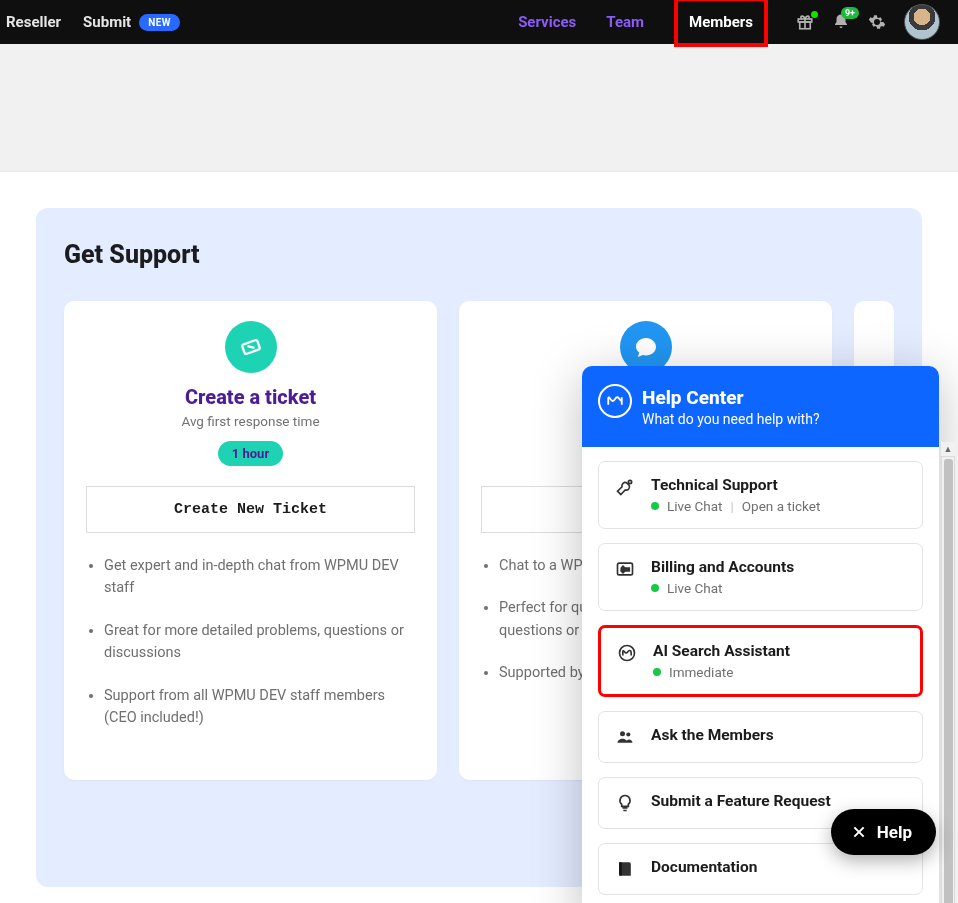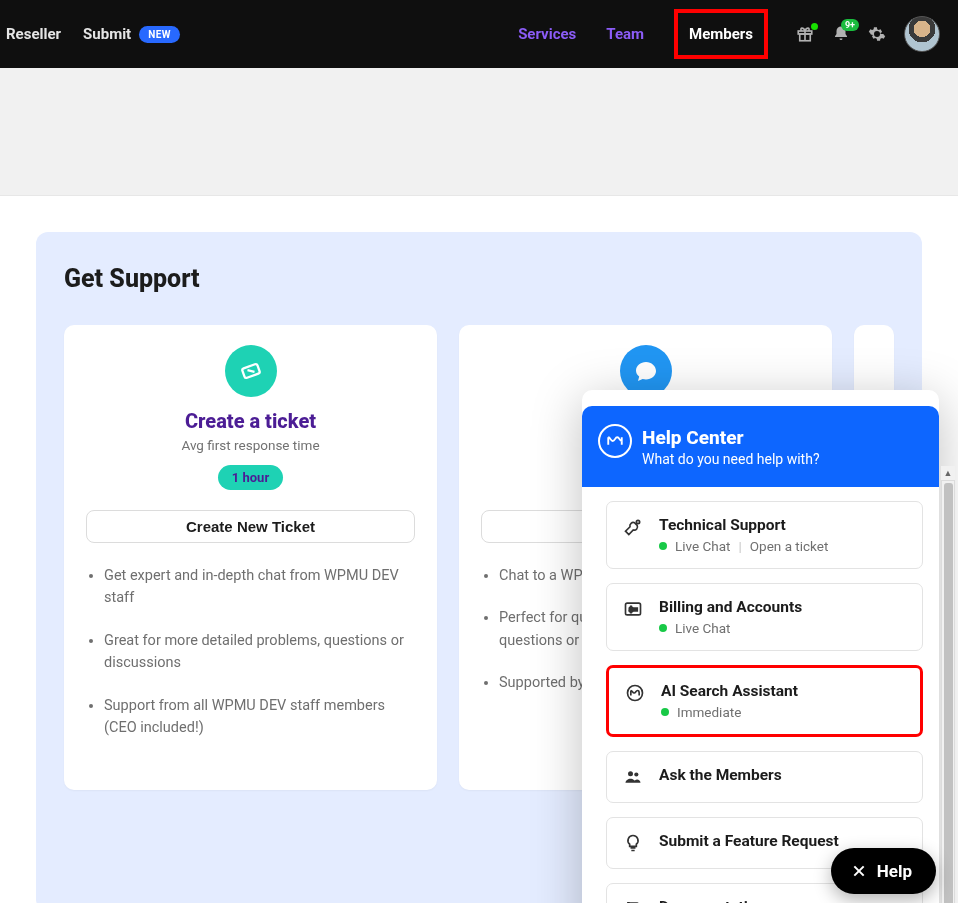--- a/index.html
+++ b/index.html
@@ -1,18 +1,18 @@
 <!DOCTYPE html>
 <html><head>
 <meta charset="utf-8">
 <style>
   * { box-sizing: border-box; margin: 0; padding: 0; }
   html, body { width: 958px; height: 903px; font-family: -apple-system, BlinkMacSystemFont, "Segoe UI", Roboto, Arial, sans-serif; overflow: hidden; background: #fff; }
   .header {
-    height: 68px;
+    height: 44px;
     background: #0f0f0f;
     display: flex;
     align-items: center;
     padding: 0 18px 0 6px;
     justify-content: space-between;
     color: #b1b1b1;
     font-weight: 700;
     font-size: 15px;
   }
   .hleft { display: flex; align-items: center; gap: 22px; }
@@ -55,29 +55,30 @@
   .ci-ticket { background: #1ed2b4; }
   .ci-chat { background: #2196f3; }
   .card h3 { font-size: 20px; font-weight: 800; color: #4c1d95; margin-bottom: 4px; }
   .card-sub { font-size: 13.5px; color: #727272; margin-bottom: 12px; }
   .pill { display: inline-block; color: #4c1d95; font-size: 13px; font-weight: 700; padding: 5px 14px; border-radius: 14px; margin-bottom: 20px; }
   .pill-teal { background: #1ed2b4; }
   .pill-blue { background: #2196f3; }
   .card-btn {
     display: block;
     width: 100%;
-    padding: 7px 0;
+    padding: 14px 0;
     border: 1px solid #dcdcdc;
-    border-radius: 8px;
+    border-radius: 0;
     background: #fff;
     font-size: 15px;
     font-weight: 700;
     color: #1c1c1c;
     cursor: pointer;
     margin-bottom: 22px;
+    font-family: Liberation Mono, monospace;
   }
   .card ul { list-style: disc; text-align: left; padding-left: 18px; color: #6f6f6f; font-size: 14.5px; line-height: 1.55; }
   .card ul li { margin-bottom: 20px; }
 
   
   .popover {
     position: absolute;
     top: 194px;
     left: 582px;
     width: 357px;
@@ -85,21 +86,20 @@
     border-radius: 10px;
     box-shadow: 0 10px 50px rgba(0,0,0,0.25);
     overflow: visible;
   }
   .pop-head {
     background: #0d66ff;
     color: #fff;
     padding: 20px 22px 20px 60px;
     border-radius: 10px 10px 0 0;
     position: relative;
-    margin-top: 16px;
   }
   .pop-head .hc-icon {
     position: absolute; left: 16px; top: 18px;
     width: 34px; height: 34px; border: 2.5px solid #fff; border-radius: 50%;
     display: flex; align-items: center; justify-content: center;
   }
   .pop-head h2 { font-size: 19px; font-weight: 800; }
   .pop-head p { font-size: 14px; margin-top: 2px; }
   .pop-body { padding: 14px 16px 16px; max-height: 520px; overflow-y: auto; }
   .scroll-ind { position: absolute; right: -16px; top: 90px; width: 14px; height: 508px; background: #f1f1f1; border: 1px solid #dcdcdc; }
@@ -107,32 +107,31 @@
   .scroll-arrow { position: absolute; right: -16px; width: 14px; height: 14px; font-size: 9px; color: #666; text-align: center; line-height: 14px; background: #f1f1f1; }
   .scroll-arrow.up { top: 76px; }
 
   .hc-item {
     border: 1px solid #e3e3e3;
     border-radius: 7px;
     padding: 14px 16px 14px 52px;
     margin-bottom: 14px;
     position: relative;
     cursor: pointer;
-    margin-left: 8px;
   }
   .hc-item.red { border: 3px solid #ff0000; }
   .hc-item-icon { position: absolute; left: 16px; top: 15px; width: 20px; height: 20px; color: #333; }
   .hc-item h4 { font-size: 15.5px; font-weight: 700; color: #1c1c1c; margin-bottom: 4px; }
   .hc-meta { font-size: 13.5px; color: #707070; display: flex; align-items: center; gap: 8px; }
   .dot-green { width: 8px; height: 8px; background: #18c947; border-radius: 50%; display: inline-block; }
   .sep { color: #c8c8c8; }
   
   .help-fab {
     position: absolute;
-    bottom: 17px;
+    bottom: 32px;
     right: 22px;
     background: #000;
     color: #fff;
     font-size: 17px;
     font-weight: 700;
     padding: 13px 24px 13px 20px;
     border-radius: 26px;
     display: flex;
     align-items: center;
     gap: 10px;

